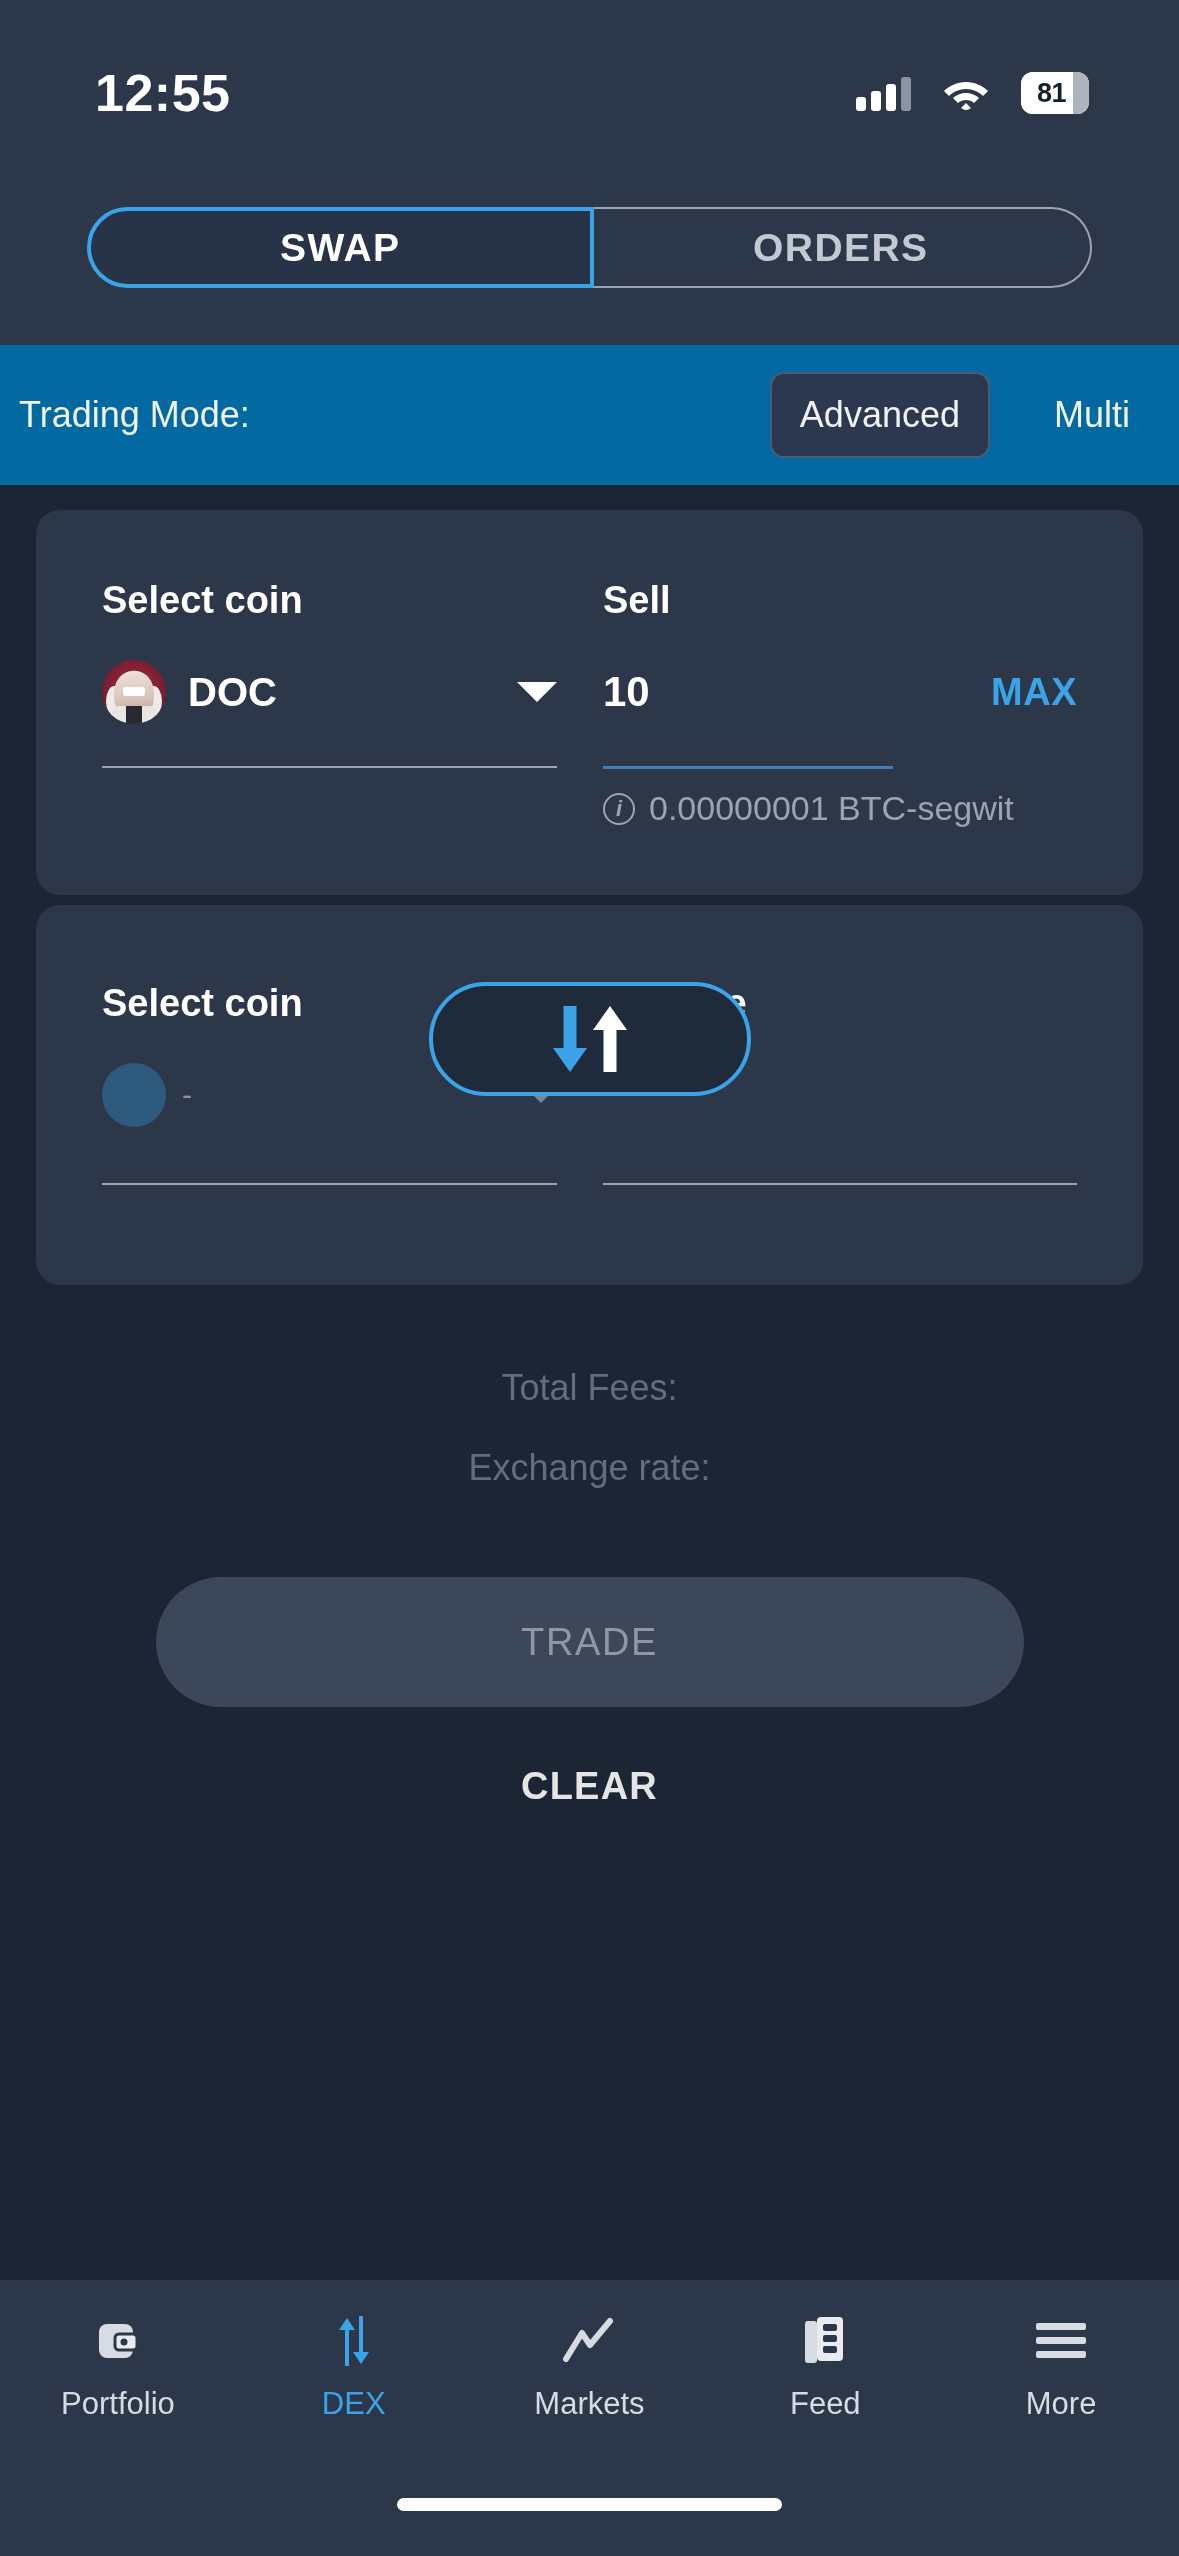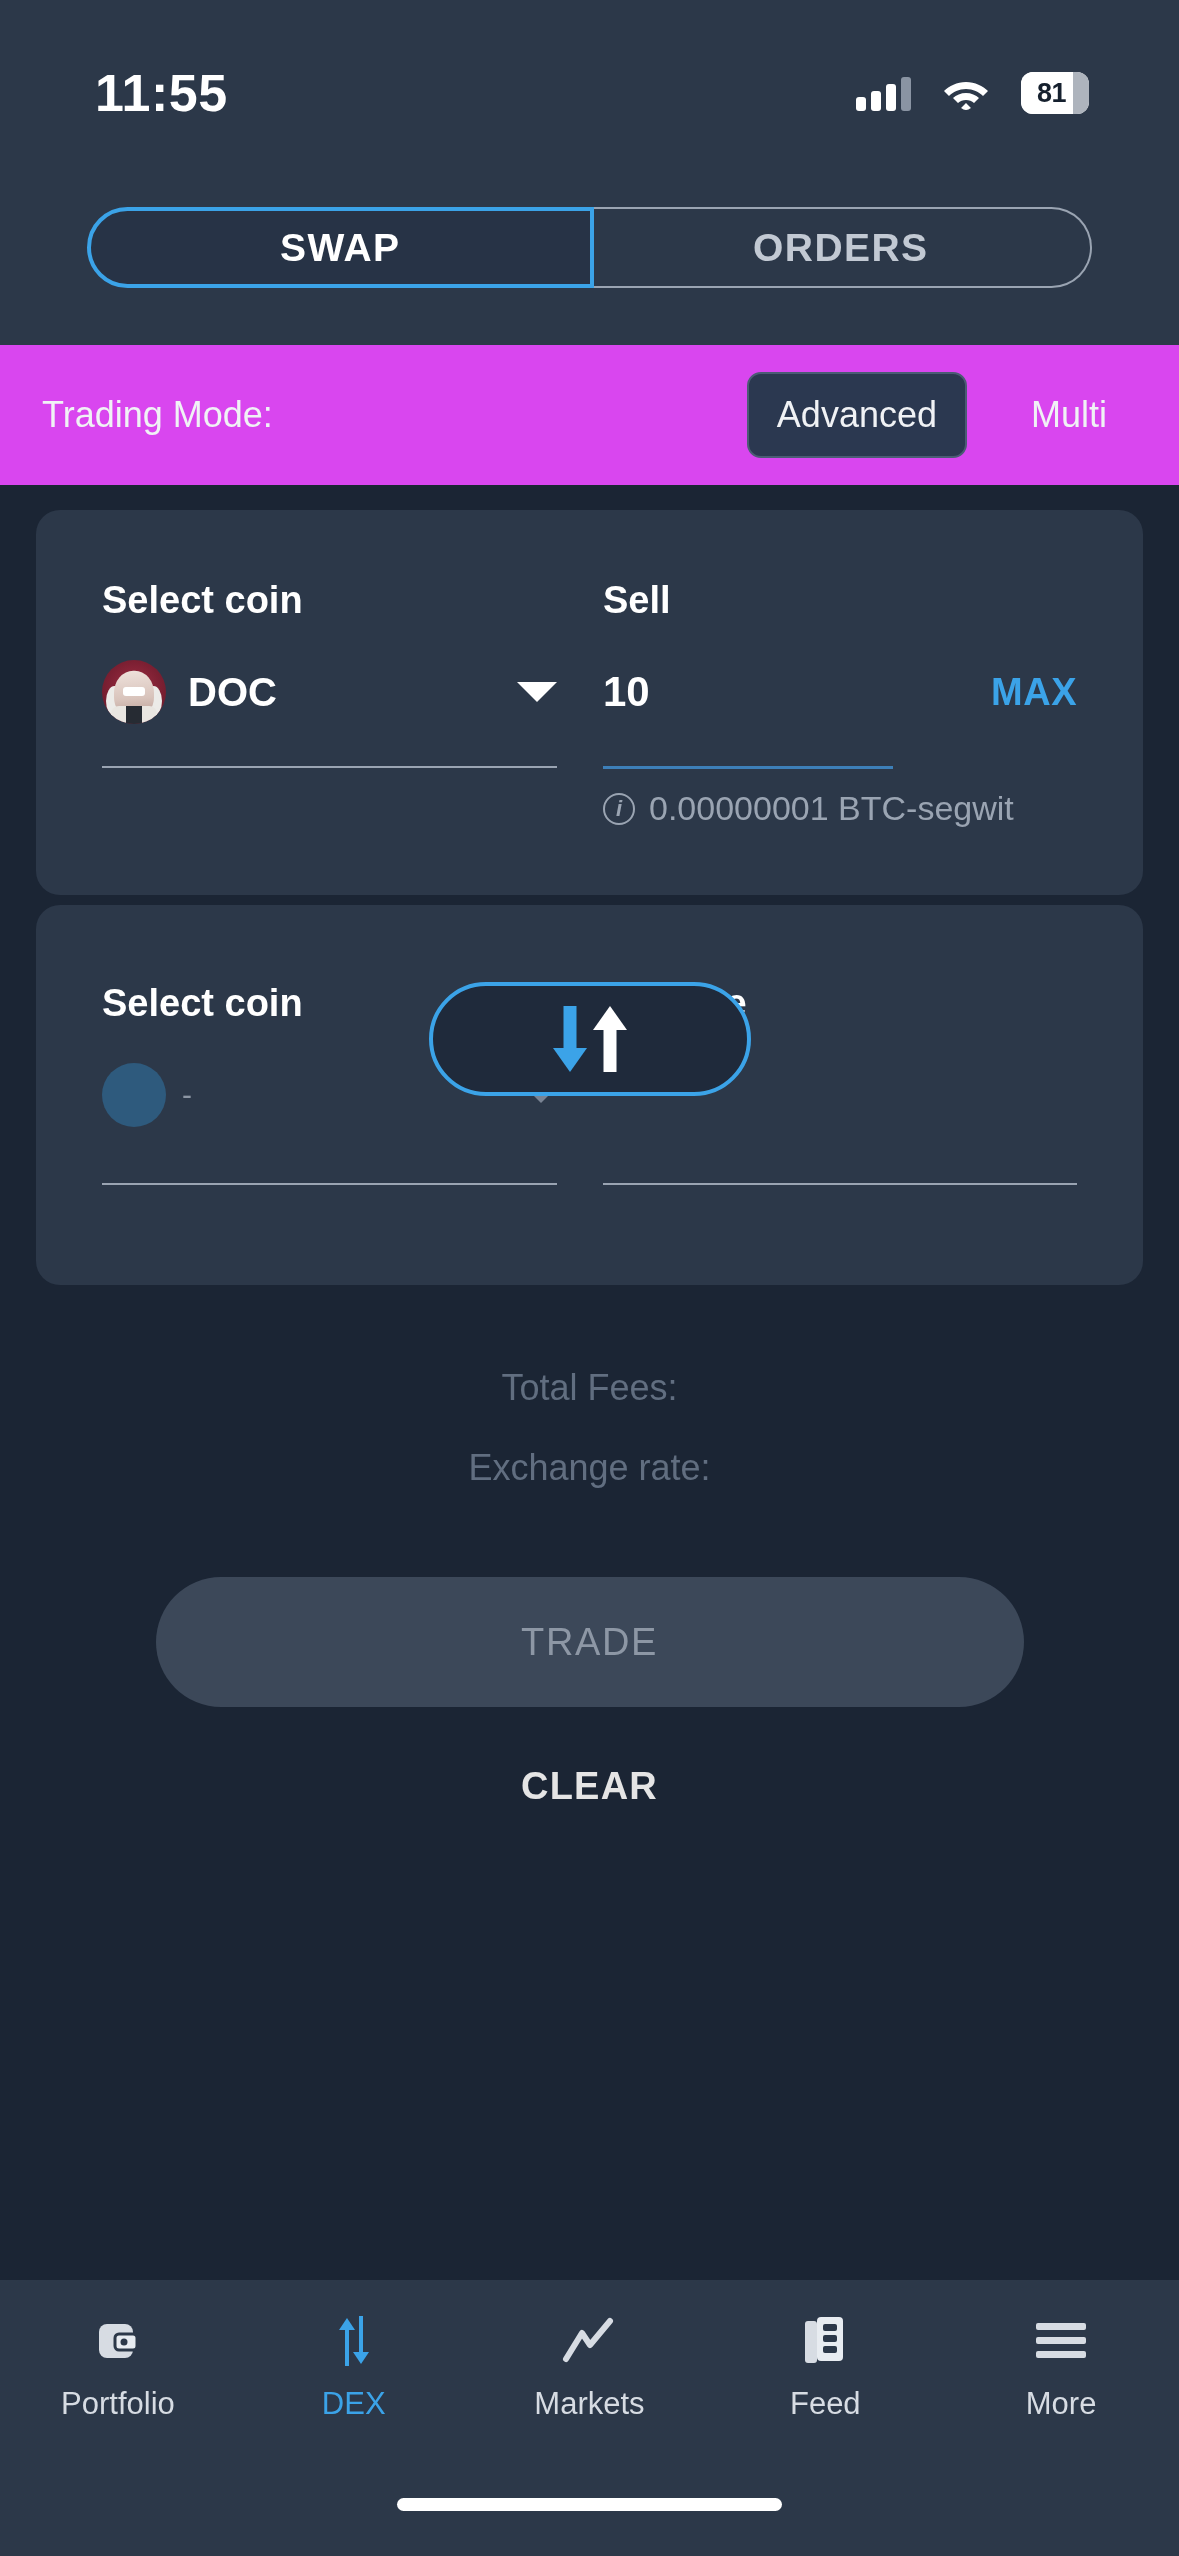--- a/index.html
+++ b/index.html
@@ -44,22 +44,22 @@
   .tabs { display:flex; width:1005px; height:81px; }
   .tab {
     flex:1; display:flex; align-items:center; justify-content:center;
     font-size:39px; font-weight:700; letter-spacing:1.4px;
   }
   .tab.left  { border:4px solid #3ba3e8; border-radius:58px 0 0 58px; color:#ffffff; background:#273346; z-index:2; }
   .tab.right { border:2px solid #9aa4b2; border-left:none; border-radius:0 58px 58px 0; color:#c2c9d3; margin-left:-2px; }
 
   
   .modebar {
-    height:140px; background:#d946ef; display:flex; align-items:center; flex:none;
-    padding:0 42px; gap:0;
+    height:140px; background:#0369a1; display:flex; align-items:center; flex:none;
+    padding:0 19px; gap:0;
   }
   .mode-label { font-size:36px; color:#f0f2f5; }
   .mode-opts { margin-left:auto; display:flex; align-items:center; gap:0; }
   .mode-opt {
     font-size:36px; color:#f0f2f5; padding:20px 28px; border:2px solid transparent; border-radius:14px;
   }
   .mode-opt.active { border-color:#4b5c74; background:#2b3850; } .mode-gap2 { width:34px; } .mode-gap3 { width:34px; }
 
   
   .content { flex:1; position:relative; background:#1b2534; padding:0 36px; }
@@ -170,21 +170,21 @@
 
   .homebar-wrap { height:86px; background:#2c3849; display:flex; align-items:flex-start; justify-content:center; padding-top:28px; flex:none; }
   .homebar { width:385px; height:13px; background:#ffffff; border-radius:7px; }
 </style>
 </head>
 <body>
 
 <div class="phone">
 
   <div class="statusbar">
-    <div class="clock">11:55</div>
+    <div class="clock">12:55</div>
     <div class="status-icons">
       <div class="signal">
         <i></i>
           <i></i>
           <i></i>
           <i></i>
       </div>
       <div class="wifi">
         <svg width="46" height="34" viewBox="0 0 46 34">
           <path d="M23 6 C32 6 40 10 45 15 L40 20 C36 16 30 13 23 13 C16 13 10 16 6 20 L1 15 C6 10 14 6 23 6 Z" fill="#ffffff"></path>

